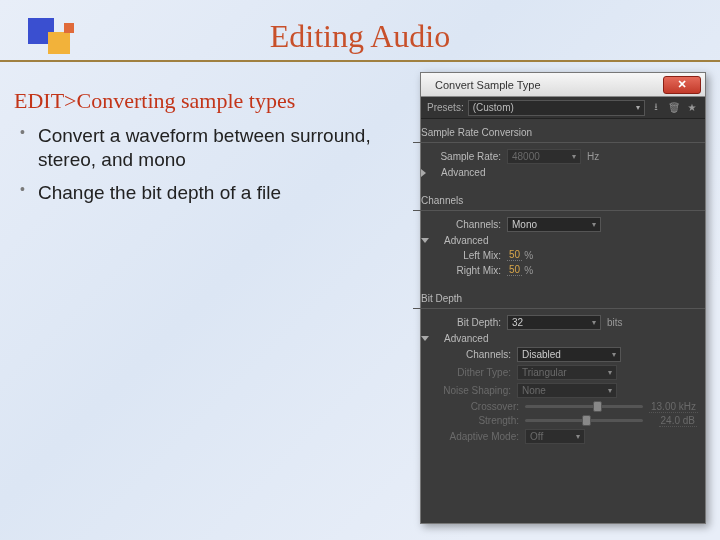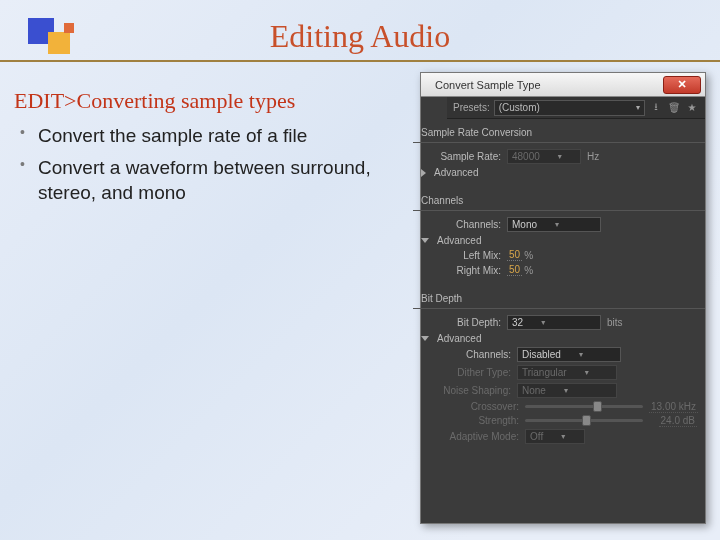--- a/index.html
+++ b/index.html
@@ -85,21 +85,20 @@
     color:#fff;
     display:flex; align-items:center; justify-content:center;
     font-size:11px; font-weight:bold;
     cursor:pointer;
   }
   .presets-row {
     height:22px; display:flex; align-items:center;
     padding:0 6px; gap:4px;
     background:#333;
     border-bottom:1px solid #222;
-    margin-left:26px;
   }
   .presets-row .lbl { color:#aaa; }
   .preset-dd {
     flex:1; height:16px; background:#2a2a2a; border:1px solid #555;
     display:flex; align-items:center; justify-content:space-between;
     padding:0 4px; color:#bbb;
   }
   .preset-dd .chev { font-size:8px; color:#aaa; }
   .preset-icons { display:flex; gap:4px; }
   .preset-icons .picon {
@@ -110,32 +109,32 @@
   .section {
     padding: 4px 8px 6px 0;
   }
   .sec-title { color:#bbb; font-size:10px; margin:4px 0 4px 0; }
   .sec-divider { height:1px; background:#555; margin: 2px -8px 6px -8px; }
   .row { display:flex; align-items:center; margin:3px 0; }
   .row .rlabel { width:86px; text-align:right; padding-right:6px; color:#bbb; }
   .row .rlabel.dim { color:#6a6a6a; }
   .field {
     background:#262626; border:1px solid #555; height:15px;
-    color:#ccc; display:flex; align-items:center; 
+    color:#ccc; display:flex; align-items:center; justify-content:space-between;
     padding:0 4px;
     gap:18px;
   }
   .field.dim { color:#6a6a6a; border-color:#444; background:#2d2d2d; }
   .field .chev { font-size:8px; color:#888; }
   .unit { margin-left:6px; color:#999; }
   .val-inline {
     color:#d8a64a; border-bottom:1px dotted #777; padding:0 2px;
   }
   .val-inline.dim { color:#6a6a6a; border-bottom-color:#555; }
-  .disclosure { display:flex; align-items:center; gap:8px; color:#bbb; cursor:pointer; margin:3px 0; }
+  .disclosure { display:flex; align-items:center; gap:15px; color:#bbb; cursor:pointer; margin:3px 0; }
   .tri { display:inline-block; }
   .tri.right {
     width:0;height:0;border-top:4px solid transparent;border-bottom:4px solid transparent;border-left:5px solid #aaa;
   }
   .tri.down {
     width:0;height:0;border-left:4px solid transparent;border-right:4px solid transparent;border-top:5px solid #aaa;
   }
   .indent { padding-left:18px; }
 
   .slider-row { display:flex; align-items:center; margin:3px 0; }
@@ -173,22 +172,22 @@
     <div class="sq3"></div>
   </div>
   <div class="title-area">
     <div class="slide-title">Editing Audio</div>
   </div>
   <div class="hr"></div>
 
   <div class="content">
     <div class="heading">EDIT&gt;Converting sample types</div>
     <ul class="bullets">
-      <li>Convert the sample rate of a file</li>
       <li>Convert a waveform between surround, stereo, and mono</li>
+      <li>Change the bit depth of a file</li>
     </ul>
   </div>
 
   <div class="dialog">
     <div class="titlebar">
       <span class="titlebar-text">Convert Sample Type</span>
       <div class="close-btn">
         <span>✕</span>
       </div>
     </div>

